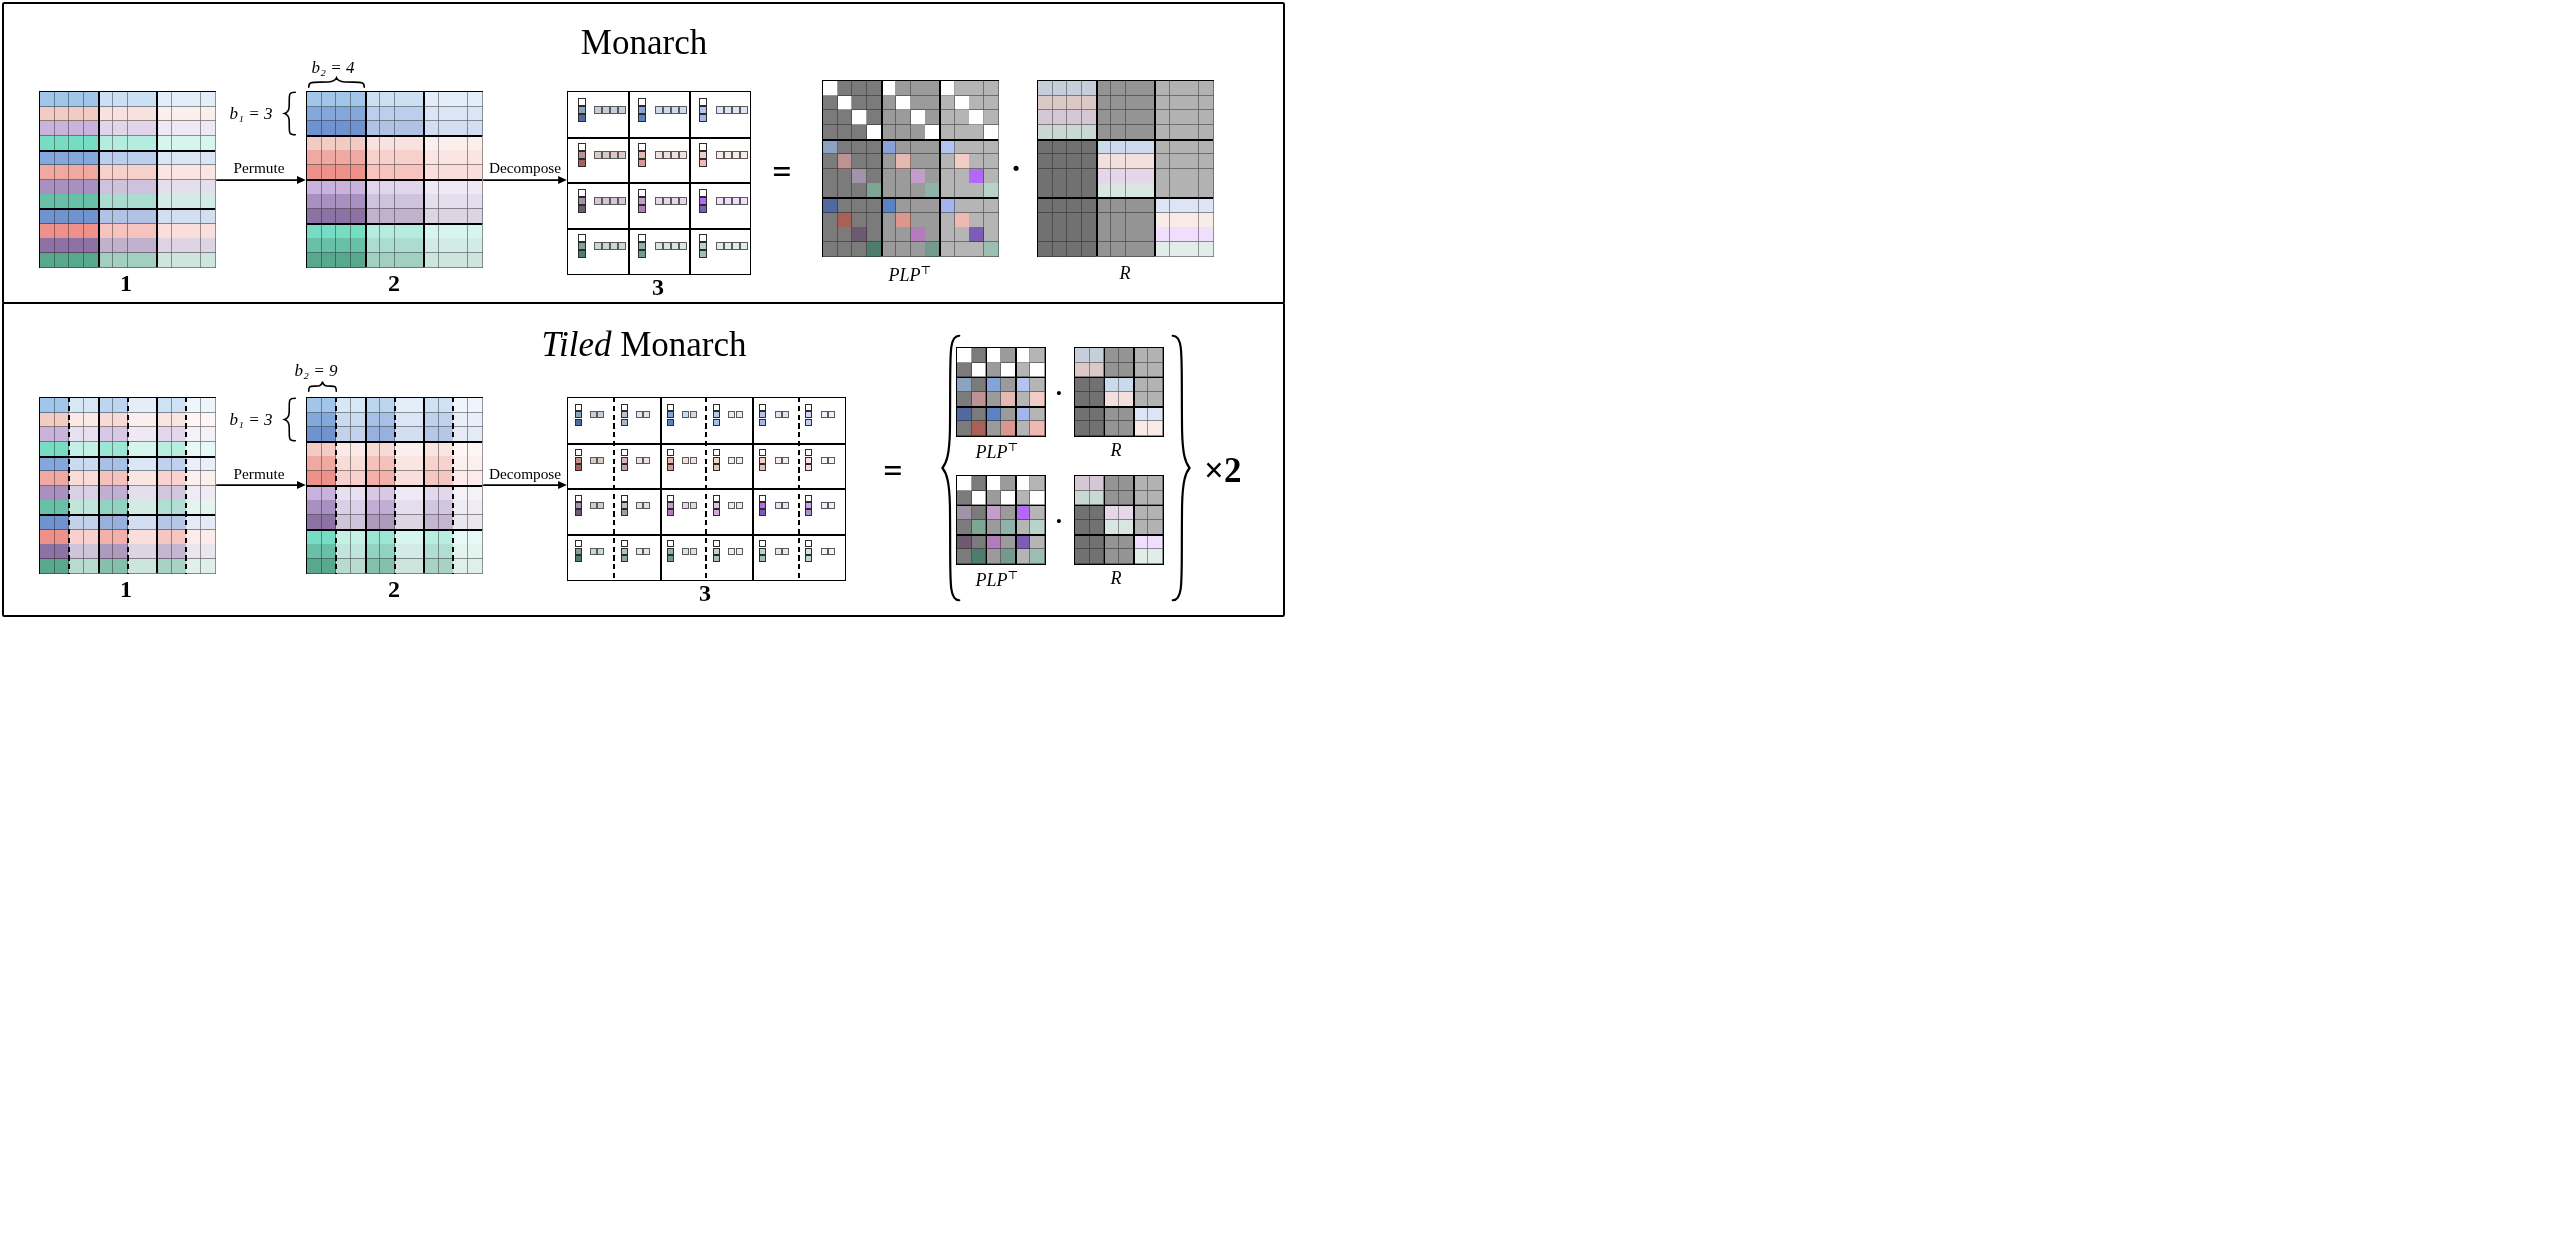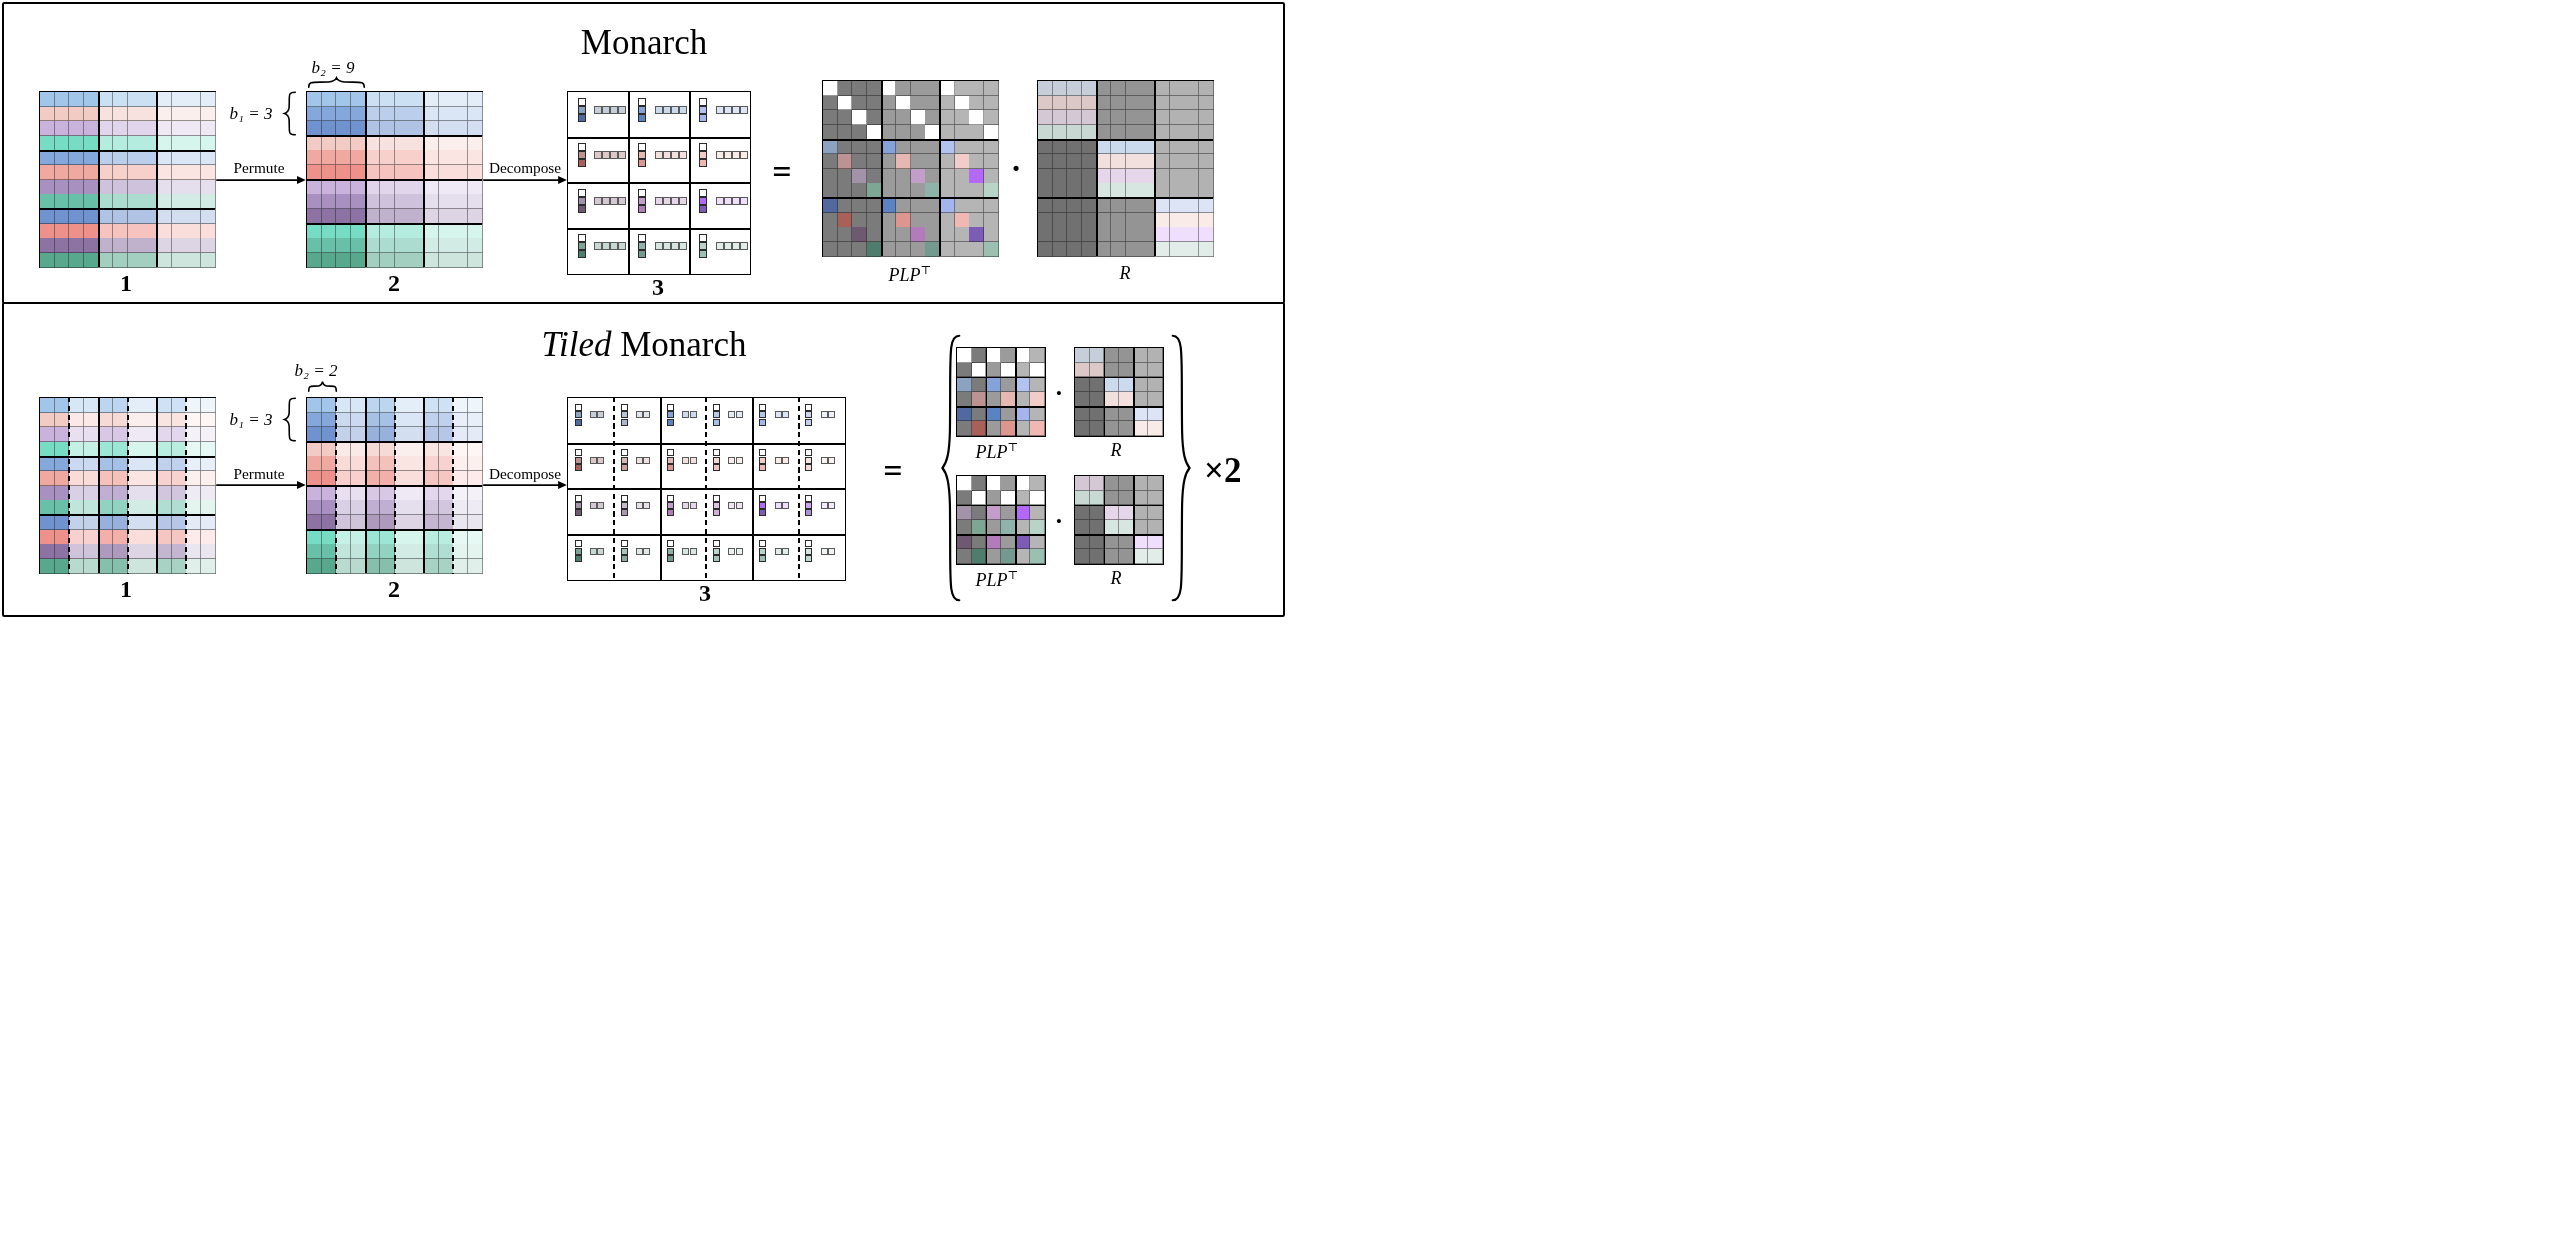--- a/index.html
+++ b/index.html
@@ -192,21 +192,21 @@
 
   <div class="abs ctr mathlab" style="left:251px;top:104px">b₁ = 3</div>
   <div class="abs" id="brace-b1-top" style="left:283px;top:91px;width:13px;height:45px">
       <svg width="13" height="45" viewBox="0 0 18 61">
         <path d="M 17 1 C 6.3 1, 9.36 4.88, 8.459999999999999 21.96
          C 7.92 27.45, 5.3999999999999995 29.279999999999998, 2 30.5
          C 5.3999999999999995 31.720000000000002, 7.92 33.550000000000004, 8.459999999999999 39.04
          C 9.36 56.120000000000005, 6.3 60, 17 60" fill="none" stroke="#000" stroke-width="2.2" stroke-linecap="round"></path>
       </svg>
     </div>
-  <div class="abs ctr mathlab" style="left:333px;top:58px">b₂ = 9</div>
+  <div class="abs ctr mathlab" style="left:333px;top:58px">b₂ = 4</div>
   <div class="abs" id="brace-b2-top" style="left:308px;top:77px;width:57px;height:11px">
       <svg width="57" height="11" viewBox="0 0 78 15">
         <path d="M 1 14 C 1 5.25, 6.24 7.5, 28.08 6.75
          C 35.1 6.3, 37.44 4.5, 39 1
          C 40.56 4.5, 42.900000000000006 6.3, 49.92 6.75
          C 71.76 7.5, 77 5.25, 77 14" fill="none" stroke="#000" stroke-width="2.2" stroke-linecap="round"></path>
       </svg>
     </div>
 
   <div class="abs ctr arrowlab" style="left:259px;top:159px">Permute</div>
@@ -937,21 +937,21 @@
 
   <div class="abs ctr mathlab" style="left:251px;top:410px">b₁ = 3</div>
   <div class="abs" id="brace-b1-bot" style="left:283px;top:397px;width:13px;height:45px">
       <svg width="13" height="45" viewBox="0 0 18 61">
         <path d="M 17 1 C 6.3 1, 9.36 4.88, 8.459999999999999 21.96
          C 7.92 27.45, 5.3999999999999995 29.279999999999998, 2 30.5
          C 5.3999999999999995 31.720000000000002, 7.92 33.550000000000004, 8.459999999999999 39.04
          C 9.36 56.120000000000005, 6.3 60, 17 60" fill="none" stroke="#000" stroke-width="2.2" stroke-linecap="round"></path>
       </svg>
     </div>
-  <div class="abs ctr mathlab" style="left:316px;top:361px">b₂ = 2</div>
+  <div class="abs ctr mathlab" style="left:316px;top:361px">b₂ = 9</div>
   <div class="abs" id="brace-b2-bot" style="left:308px;top:381px;width:29px;height:11px">
       <svg width="29" height="11" viewBox="0 0 40 15">
         <path d="M 1 14 C 1 5.25, 3.2 7.5, 14.399999999999999 6.75
          C 18 6.3, 19.2 4.5, 20 1
          C 20.8 4.5, 22 6.3, 25.6 6.75
          C 36.800000000000004 7.5, 39 5.25, 39 14" fill="none" stroke="#000" stroke-width="2.2" stroke-linecap="round"></path>
       </svg>
     </div>
 
   <div class="abs ctr arrowlab" style="left:259px;top:465px">Permute</div>

